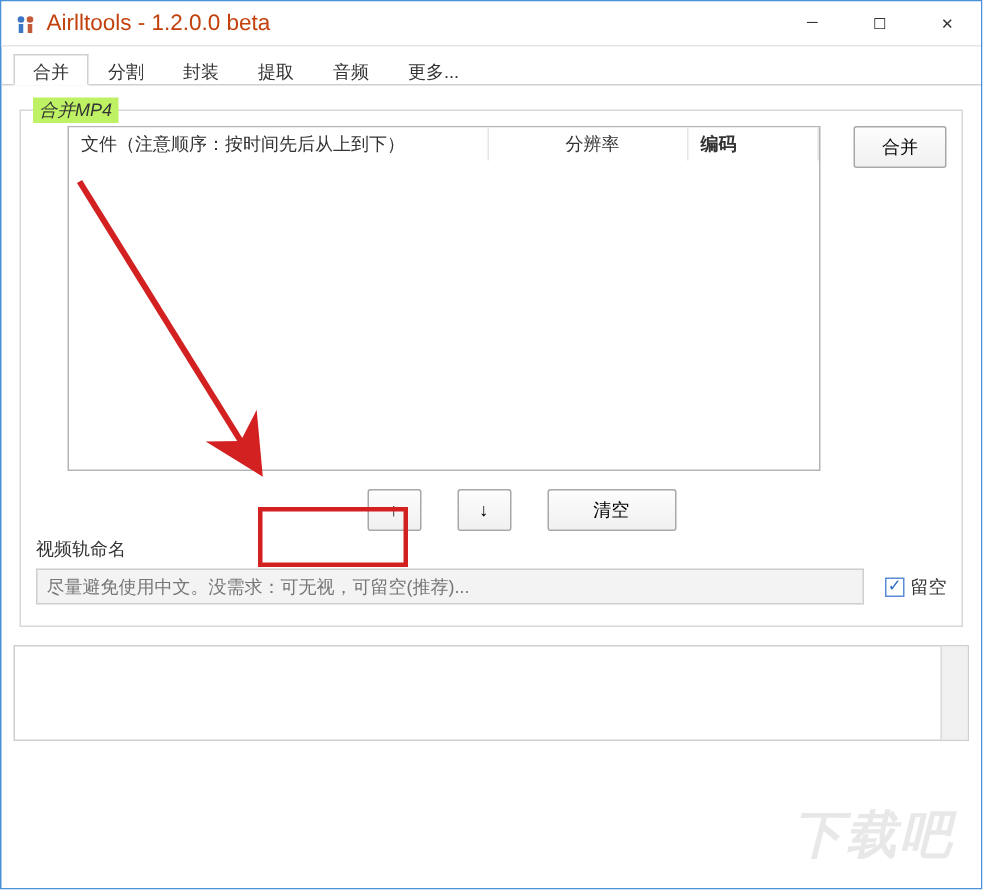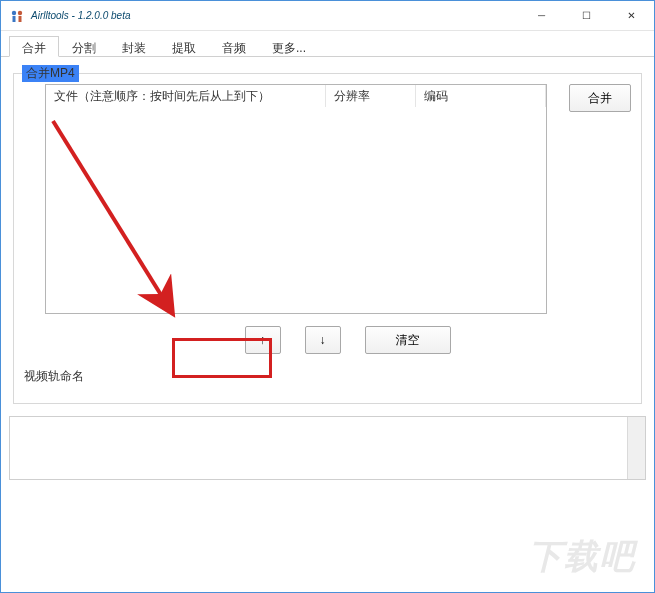--- a/index.html
+++ b/index.html
@@ -1,46 +1,46 @@
 <!DOCTYPE html>
 <html><head>
   <meta charset="utf-8">
   <style>
     * { margin: 0; padding: 0; box-sizing: border-box; }
     body { font-family: "Microsoft YaHei", "SimSun", Arial, sans-serif; font-size: 12px; background: #fff; color: #333; user-select: none; }
     .window { width: 655px; height: 593px; border: 1px solid #4a90d9; background: #fff; position: relative; }
     .titlebar { height: 30px; background: #fff; display: flex; align-items: center; padding: 0 0 0 8px; border-bottom: 1px solid #e5e5e5; }
     .app-icon { width: 16px; height: 16px; margin-right: 6px; display: inline-block; }
     .app-icon svg { width: 16px; height: 16px; }
-    .title-text { font-size: 10px; color: #0c4a6e; flex: 0 0 auto; font-style: italic; }
+    .title-text { font-size: 15px; color: #c2410c; flex: 0 0 auto; }
     .title-spacer { flex: 1; }
     .win-controls { display: flex; height: 100%; }
     .win-btn { width: 45px; height: 100%; display: flex; align-items: center; justify-content: center; cursor: pointer; }
     .win-glyph { font-family: "Segoe MDL2 Assets", sans-serif; font-size: 10px; }
     .tabs { display: flex; height: 26px; border-bottom: 1px solid #d0d0d0; padding-left: 8px; padding-top: 4px; gap: 0; }
     .tab { padding: 3px 12px; border: 1px solid transparent; border-bottom: none; cursor: pointer; font-size: 12px; background: transparent; position: relative; top: 1px; }
     .tab.active { background: #fff; border: 1px solid #d0d0d0; border-bottom: 1px solid #fff; }
     .content { padding: 8px 12px 8px 12px; }
     .group { border: 1px solid #d8d8d8; padding: 10px 10px 14px 10px; position: relative; margin-top: 8px; }
-    .group-title { position: absolute; top: -9px; left: 8px; background: #3b82f6; padding: 0 4px; font-size: 12px; color: #333; }
+    .group-title { position: absolute; top: -9px; left: 8px; background: #bef264; padding: 0 4px; font-size: 12px; color: #333; font-style: italic; }
     .main-row { display: flex; gap: 22px; padding-left: 21px; }
     .table-wrap { flex: 1; border: 1px solid #b5b5b5; height: 230px; background: #fff; position: relative; }
     .table-head { display: flex; height: 22px; background: #fff; }
     .th { padding: 3px 8px; border-right: 1px solid #e5e5e5; font-size: 12px; color: #333; }
     .th.file { flex: 0 0 280px; }
-    .th.res { flex: 0 0 90px; }
-    .th.codec { flex: 1; }
+    .th.res { flex: 0 0 90px; margin-left: 43px; }
+    .th.codec { flex: 1; font-weight: bold; }
     .side-btns { display: flex; flex-direction: column; gap: 14px; width: 62px; }
     .btn { height: 28px; border: 1px solid #a8a8a8; background: linear-gradient(#fdfdfd, #f0f0f0); cursor: pointer; font-size: 12px; border-radius: 2px; display: flex; align-items: center; justify-content: center; }
     .bottom-btns { display: flex; gap: 24px; justify-content: center; margin-top: 12px; padding-left: 40px; }
     .btn.arrow { width: 36px; }
     .btn.std { width: 86px; }
     .highlight-box { position: absolute; border: 3px solid #d32020; pointer-events: none; }
     .arrow-annot { position: absolute; pointer-events: none; }
-    .rename-row { margin-top: 14px; }
+    .rename-row { margin-top: 4px; }
     .rename-label { font-size: 12px; margin-bottom: 4px; display: block; }
     .rename-inner { display: flex; align-items: center; gap: 14px; }
     .rename-input { flex: 1; height: 24px; background: #f3f3f3; border: 1px solid #cfcfcf; padding: 0 6px; font-size: 12px; color: #999; }
     .checkbox-wrap { display: flex; align-items: center; gap: 4px; }
     .checkbox { width: 13px; height: 13px; border: 1px solid #5a8bd6; background: #fff; display: flex; align-items: center; justify-content: center; color: #2a6bc7; font-size: 11px; line-height: 1; }
     .log-area { margin: 4px 8px 8px 8px; border: 1px solid #cfcfcf; height: 64px; background: #fff; position: relative; }
     .log-area::after { content: ""; position: absolute; right: 0; top: 0; bottom: 0; width: 17px; background: #f0f0f0; border-left: 1px solid #dadada; }
     .scroll-up, .scroll-down { position: absolute; right: 3px; width: 11px; height: 11px; display: flex; align-items: center; justify-content: center; color: #888; font-size: 8px; }
     .scroll-up { top: 2px; }
     .scroll-down { bottom: 2px; }
@@ -102,20 +102,27 @@
       </div>
 
       <div class="bottom-btns" style="position:relative;">
         <button class="btn arrow">↑</button>
         <button class="btn arrow">↓</button>
         <button class="btn std">清空</button>
       </div>
 
       <div class="rename-row">
         <span class="rename-label">视频轨命名</span>
+        <div class="rename-inner">
+          <input class="rename-input" disabled="" placeholder="尽量避免使用中文。没需求：可无视，可留空(推荐)..." style="">
+          <label class="checkbox-wrap">
+            <span class="checkbox">✓</span>
+            <span>留空</span>
+          </label>
+        </div>
       </div>
     </div>
   </div>
 
   <div class="highlight-box" style="left:171px; top:337px; width:100px; height:40px;"></div>
 
   <svg class="arrow-annot" style="left:42px; top:112px; width:160px; height:220px;" viewBox="0 0 160 220">
     <defs>
       <marker id="ah" markerWidth="12" markerHeight="12" refX="8" refY="5" orient="auto">
         <path d="M0,0 L10,5 L0,10 L3,5 Z" fill="#d32020"></path>

